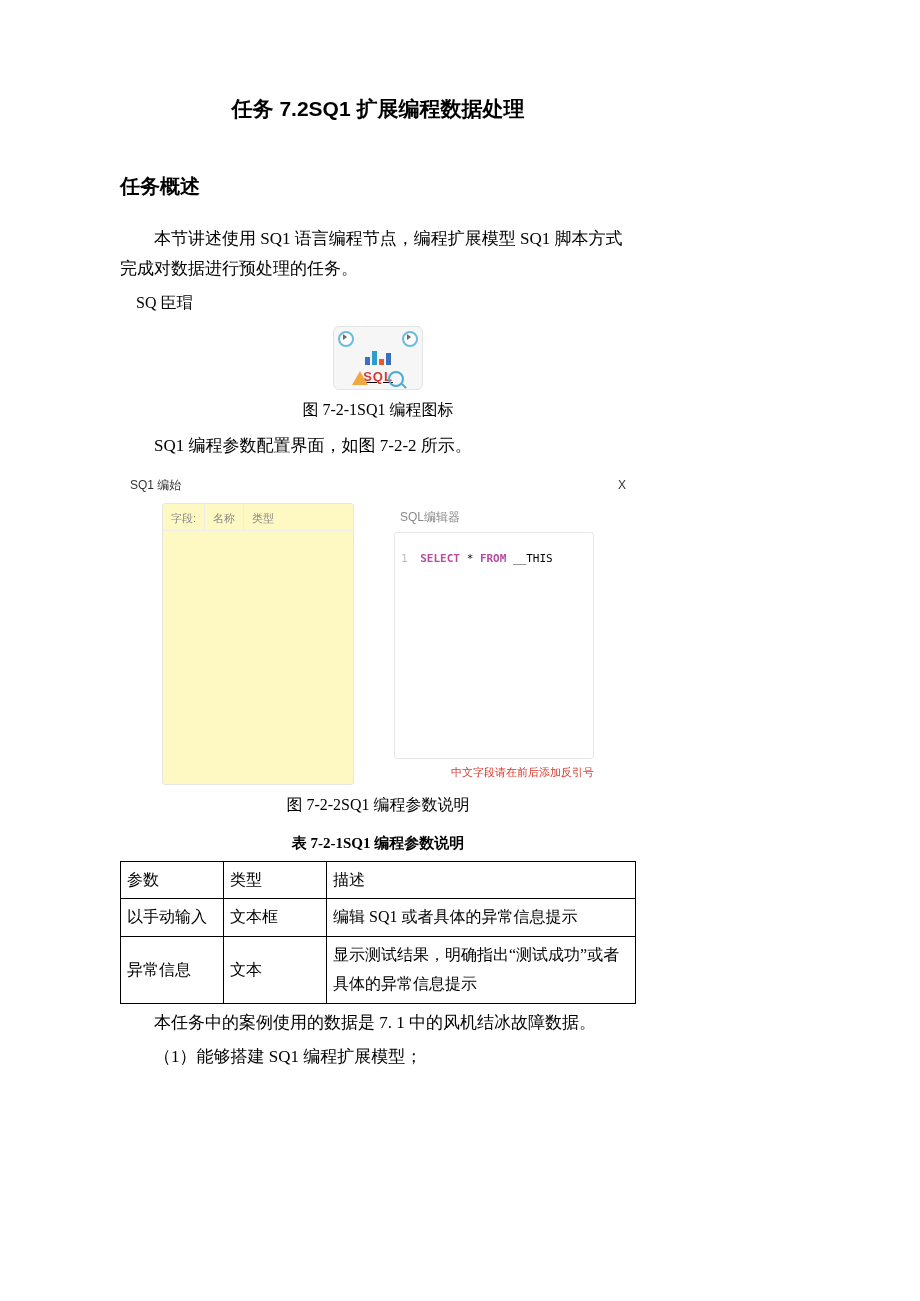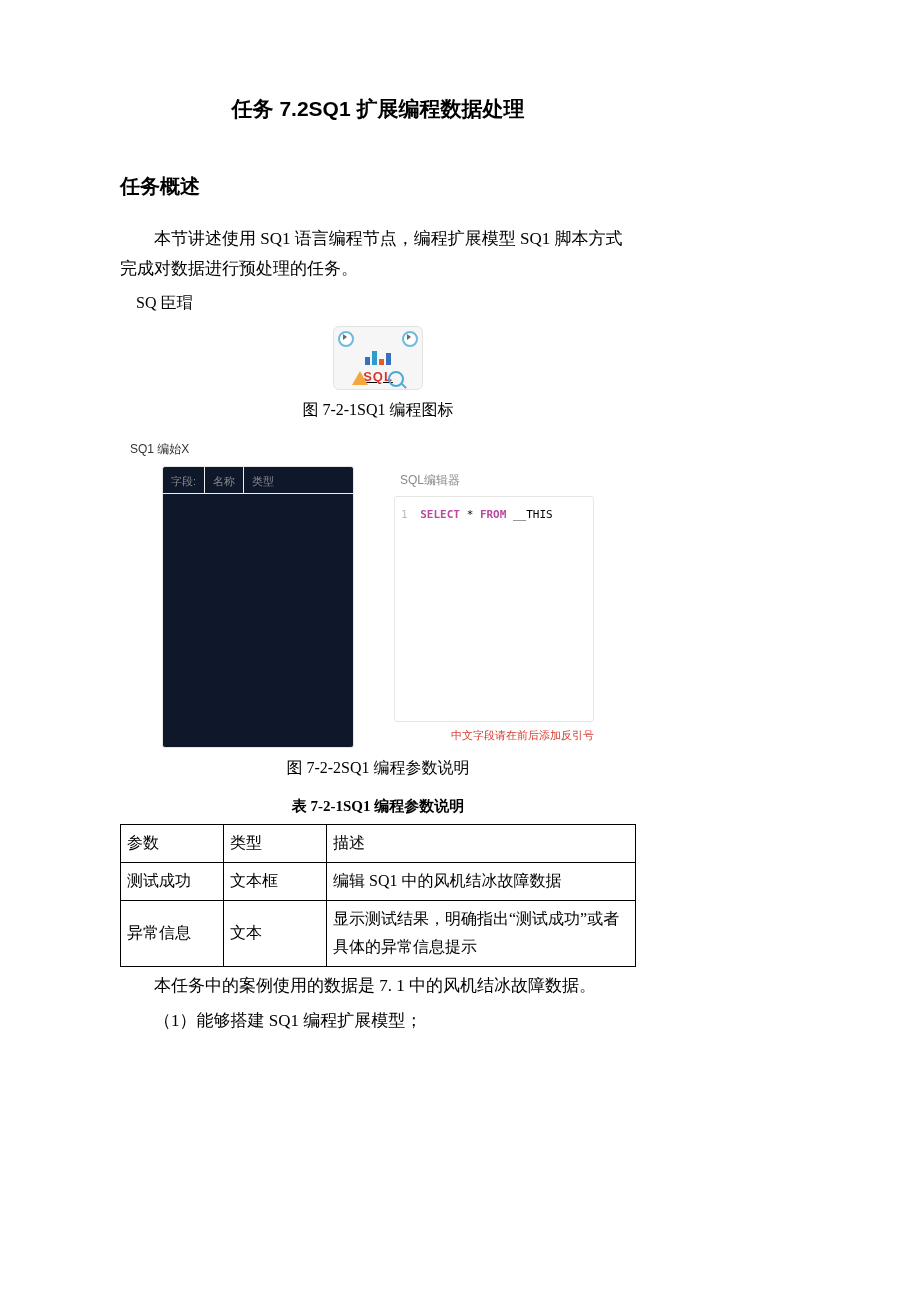--- a/index.html
+++ b/index.html
@@ -138,41 +138,41 @@
     position: absolute;
     width: 6px; height: 2px;
     background:#4aa9d8;
     transform: rotate(45deg);
     right: -5px; bottom: -2px;
   }
 
   
   .dialog-row {
     display: flex;
-    justify-content: flex-start;
+    justify-content: space-between;
     align-items: center;
     font-family: Arial, "Microsoft YaHei", sans-serif;
     font-size: 12px;
     padding: 0 10px;
     margin-top: 14px;
     margin-bottom: 6px;
     color:#333;
   }
   .dialog-row .close { color:#333; font-weight: normal; cursor:default; }
   .dialog-body {
     display: flex;
     justify-content: center;
     gap: 40px;
   }
   .fields-panel {
     width: 190px;
     height: 280px;
     border: 1px solid #e6e6e6;
     border-radius: 3px;
-    background: #0f172a;
+    background: #fef9c3;
   }
   .fields-header {
     display:flex;
     border-bottom:1px solid #eee;
     height:26px;
     font-size:11px;
     color:#888;
     font-family: "Microsoft YaHei", Arial, sans-serif;
   }
   .fields-header div {
@@ -194,21 +194,21 @@
     font-family: "Microsoft YaHei", Arial, sans-serif;
     padding: 4px 0 4px 6px;
   }
   .editor-box {
     flex:1;
     border: 1px solid #e6e6e6;
     border-radius: 3px;
     background:#fff;
     font-family: Consolas, monospace;
     font-size: 11px;
-    padding: 8px 6px;
+    padding: 16px 6px;
     position: relative;
     overflow:hidden;
   }
   .editor-line {
     white-space: nowrap;
   }
   .ln { color:#bbb; margin-right:6px; }
   .kw { color:#b84aa0; font-weight: bold; }
   .hint {
     color:#d83a2e;
@@ -260,20 +260,21 @@
       </div>
       <div class="sql-text">SQL</div>
       <div class="icon-bottom-row">
         <div class="tri"></div>
         <div class="mag"></div>
       </div>
     </div>
   </div>
   <div class="caption" style="font-family:'Microsoft YaHei',SimSun;">图 7-2-1SQ1 编程图标</div>
 
+  <p class="para">SQ1 编程参数配置界面，如图 7-2-2 所示。</p>
 
   <div class="dialog-row">
     <span>SQ1 编始</span>
     <span class="close">X</span>
   </div>
 
   <div class="dialog-body">
     <div class="fields-panel">
       <div class="fields-header">
         <div>字段:</div>
@@ -302,23 +303,23 @@
   <div class="caption-bold">表 7-2-1SQ1 编程参数说明</div>
 
   <table class="spec">
     <tbody>
         <tr>
       <th class="c1">参数</th>
       <th class="c2">类型</th>
       <th>描述</th>
     </tr>
     <tr>
-      <td class="c1">测试成功</td>
+      <td class="c1">以手动输入</td>
       <td class="c2">文本框</td>
-      <td>编辑 SQ1 中的风机结冰故障数据</td>
+      <td>编辑 SQ1 或者具体的异常信息提示</td>
     </tr>
     <tr>
       <td class="c1">异常信息</td>
       <td class="c2">文本</td>
       <td>显示测试结果，明确指出“测试成功”或者具体的异常信息提示</td>
     </tr>
   </tbody>
     </table>
 
   <p class="para">本任务中的案例使用的数据是 7. 1 中的风机结冰故障数据。</p>

